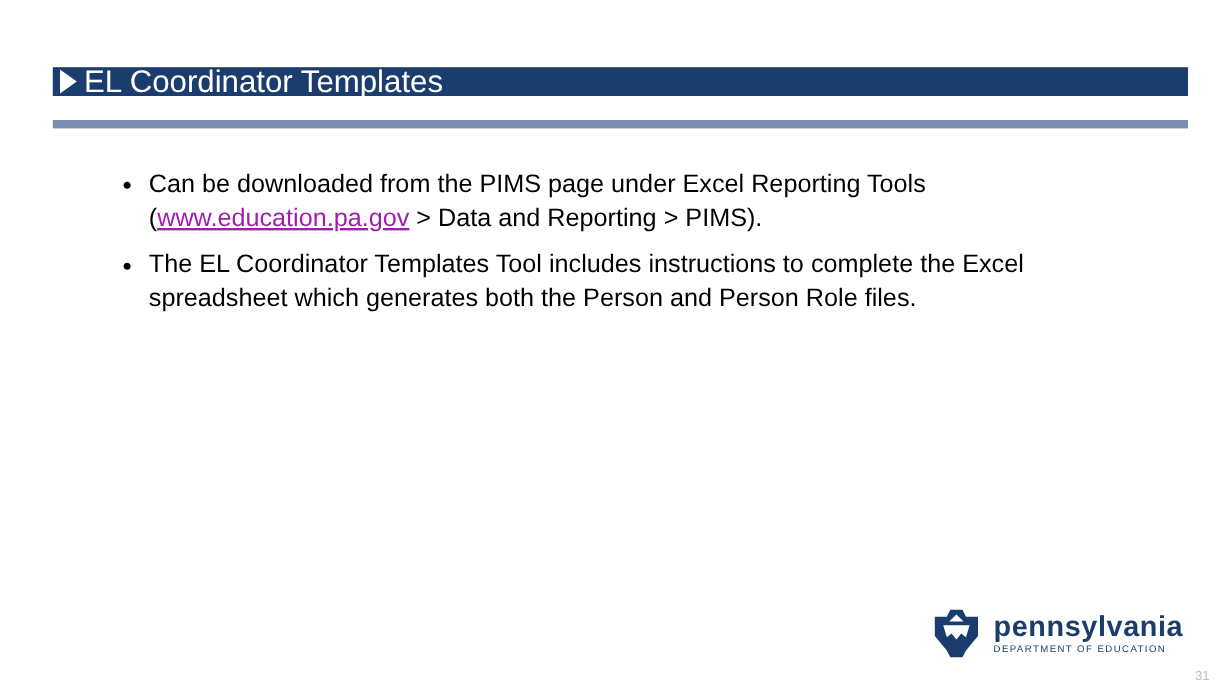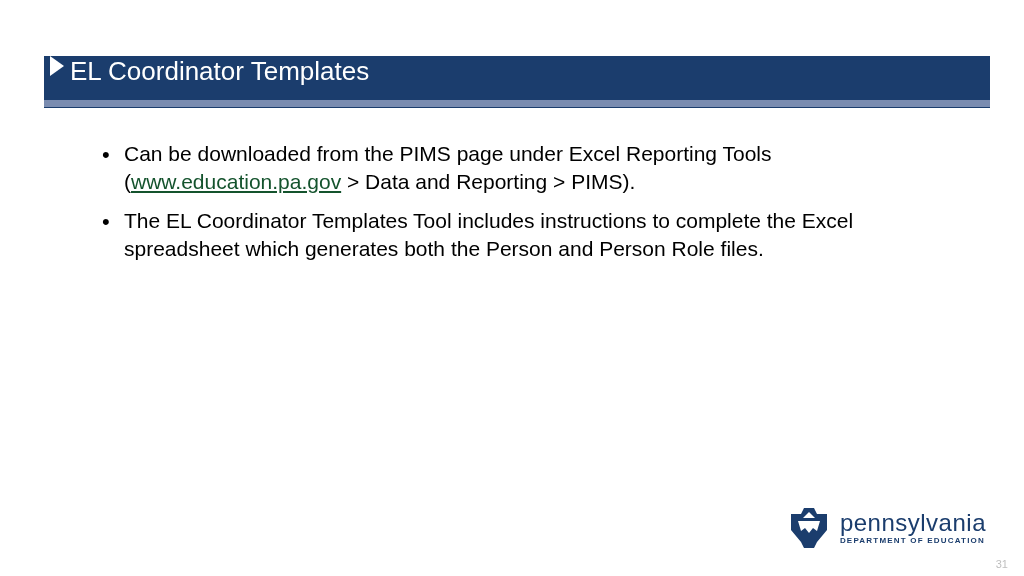--- a/index.html
+++ b/index.html
@@ -1,34 +1,34 @@
 <!DOCTYPE html>
 <html><head>
   <meta charset="utf-8">
   <style>
     * { margin: 0; padding: 0; box-sizing: border-box; }
     html, body { width: 1024px; height: 576px; font-family: Arial, Helvetica, sans-serif; background: #fff; overflow: hidden; }
     .slide { position: relative; width: 1024px; height: 576px; background: #fff; }
 
-    .title-bar { position: absolute; top: 56px; left: 44px; right: 34px; height: 52px; background: #1b3d6d; display: flex; align-items: flex-start; }
+    .title-bar { position: absolute; top: 56px; left: 44px; right: 34px; height: 24px; background: #1b3d6d; display: flex; align-items: center; }
     .title-arrow { width: 0; height: 0; border-top: 10px solid transparent; border-bottom: 10px solid transparent; border-left: 14px solid #fff; margin-left: 6px; margin-right: 6px; }
     .title-text { color: #fff; font-size: 26px; font-weight: 400; }
     .title-underline { position: absolute; top: 100px; left: 44px; right: 34px; height: 7px; background: #7a8cb0; }
 
     .content { position: absolute; top: 140px; left: 96px; right: 120px; }
     ul { list-style: none; }
     li { position: relative; font-size: 21px; color: #000; line-height: 1.35; margin-bottom: 10px; padding-left: 28px; }
     li::before { content: "•"; position: absolute; left: 6px; font-size: 22px; }
-    a.link { color: #14532d; }
+    a.link { color: #a21caf; }
 
     .footer-logo { position: absolute; right: 38px; bottom: 28px; display: flex; align-items: center; }
     .keystone { margin-right: 10px; }
     .logo-text { display: flex; flex-direction: column; line-height: 1; }
-    .logo-state { color: #1b3d6d; font-weight: 400; font-size: 24px; letter-spacing: 0.5px; font-family: Arial, sans-serif; }
-    .logo-dept { color: #1b3d6d; font-size: 8px; font-weight: 700; letter-spacing: 1.2px; margin-top: 2px; }
+    .logo-state { color: #1b3d6d; font-weight: 700; font-size: 24px; letter-spacing: 0.5px; font-family: Arial, sans-serif; }
+    .logo-dept { color: #1b3d6d; font-size: 8px; font-weight: 400; letter-spacing: 1.2px; margin-top: 2px; }
 
     .page-num { position: absolute; right: 16px; bottom: 6px; color: #bfbfbf; font-size: 11px; }
   </style>
 </head>
 <body>
 
 <div class="slide">
 
   <div class="title-bar">
     <div class="title-arrow"></div>

